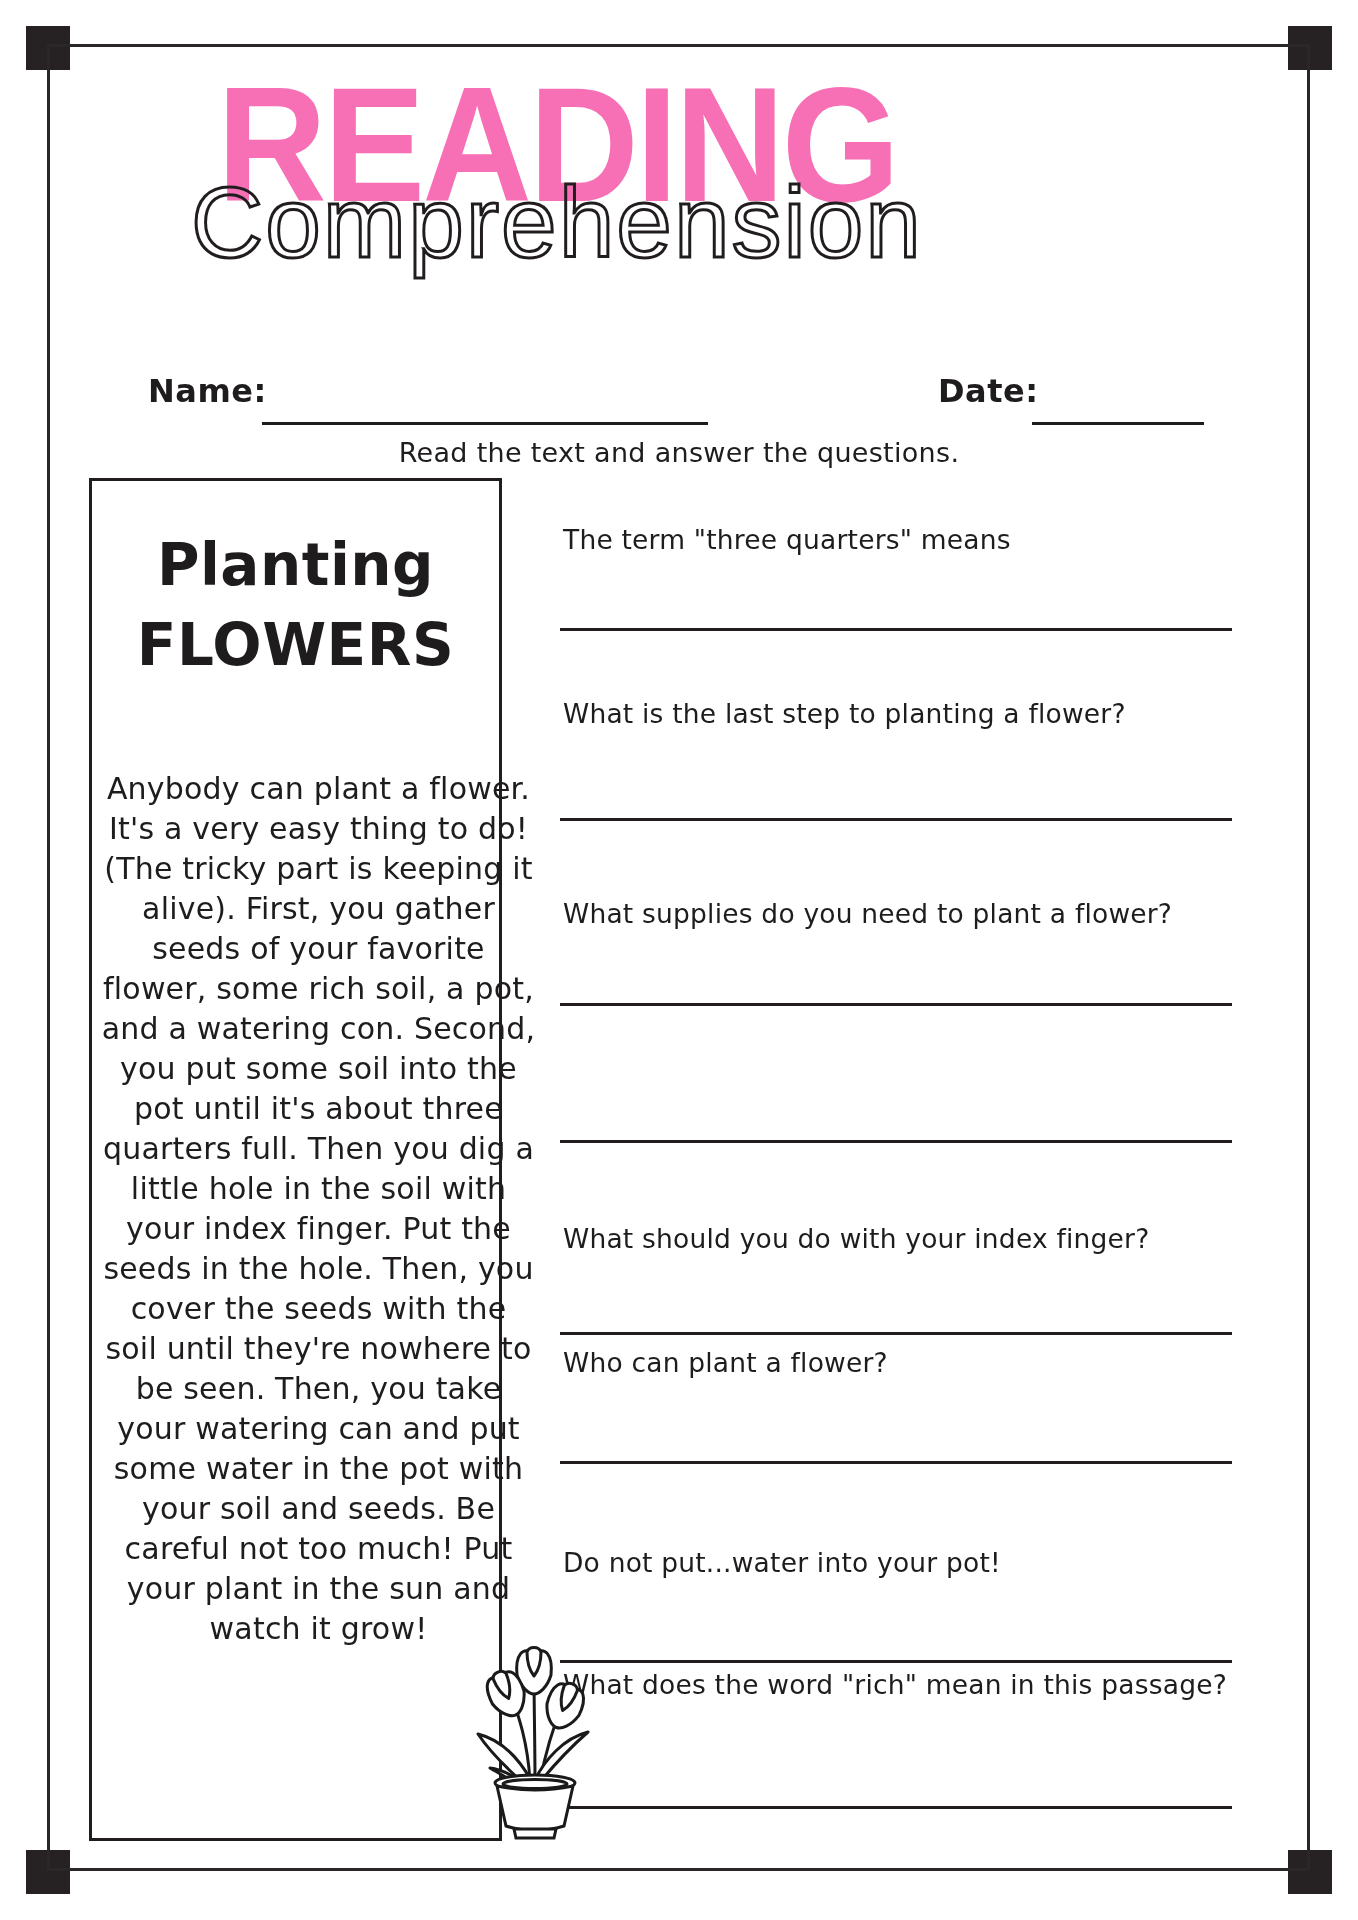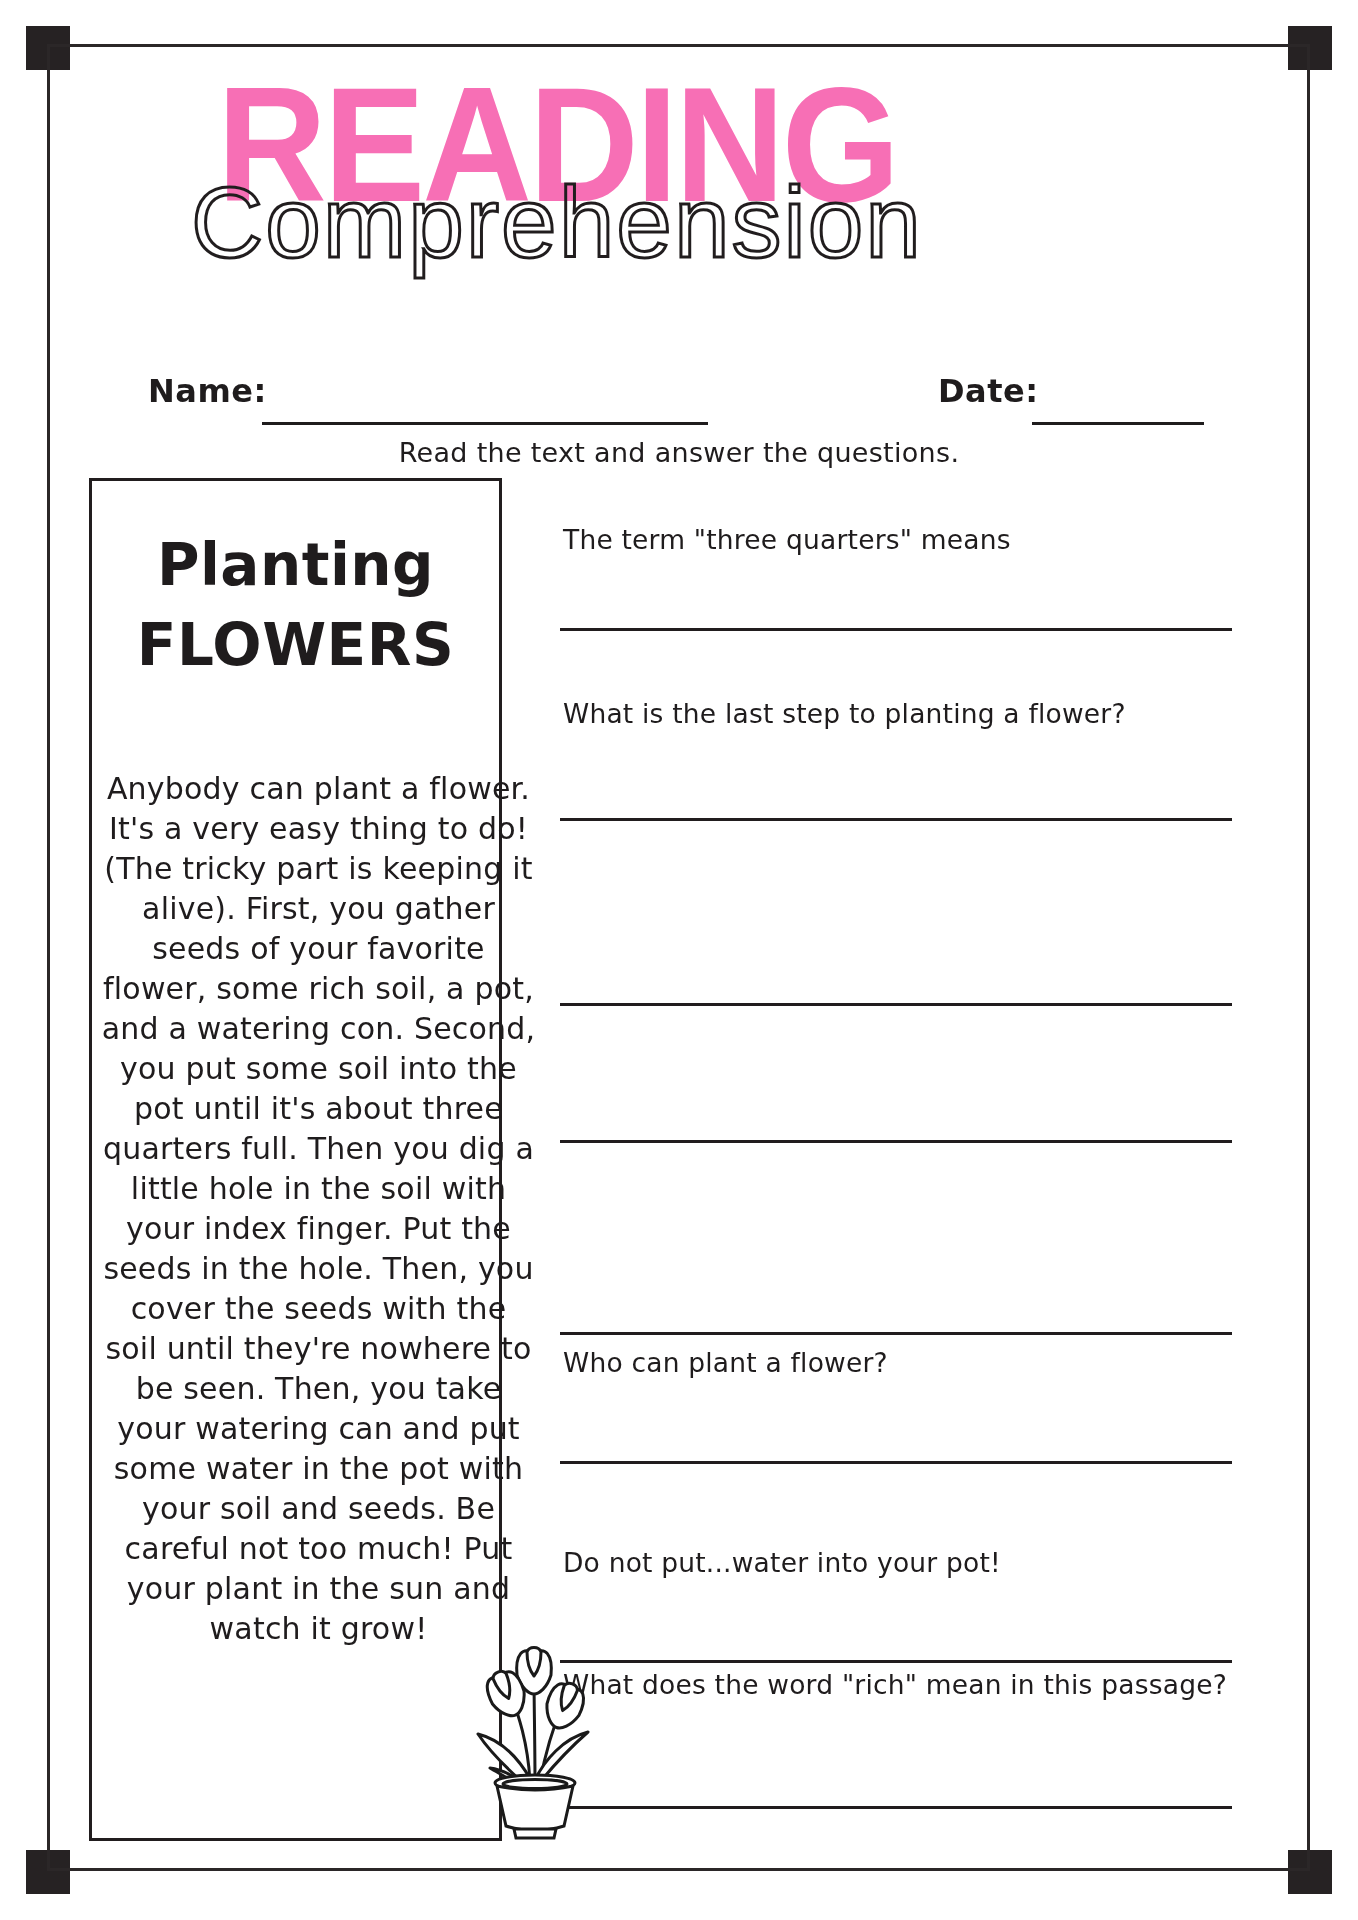--- a/index.html
+++ b/index.html
@@ -119,24 +119,26 @@
       <path d="M46,187 L88,187 L86,196 L48,196 Z"></path>
     </g>
   </svg>
 
   <div class="question" id="q1">The term "three quarters" means</div>
   <div class="answer-line" id="a1"></div>
 
   <div class="question" id="q2">What is the last step to planting a flower?</div>
   <div class="answer-line" id="a2"></div>
 
+  <div class="question" id="q3">What supplies do you need to plant a flower?</div>
   <div class="answer-line" id="a3"></div>
 
   <div class="answer-line" id="a4"></div>
 
+  <div class="question" id="q5">What should you do with your index finger?</div>
   <div class="answer-line" id="a5"></div>
 
   <div class="question" id="q6">Who can plant a flower?</div>
   <div class="answer-line" id="a6"></div>
 
   <div class="question" id="q7">Do not put...water into your pot!</div>
   <div class="answer-line" id="a7"></div>
 
   <div class="question" id="q8">What does the word "rich" mean in this passage?</div>
   <div class="answer-line" id="a8"></div>

